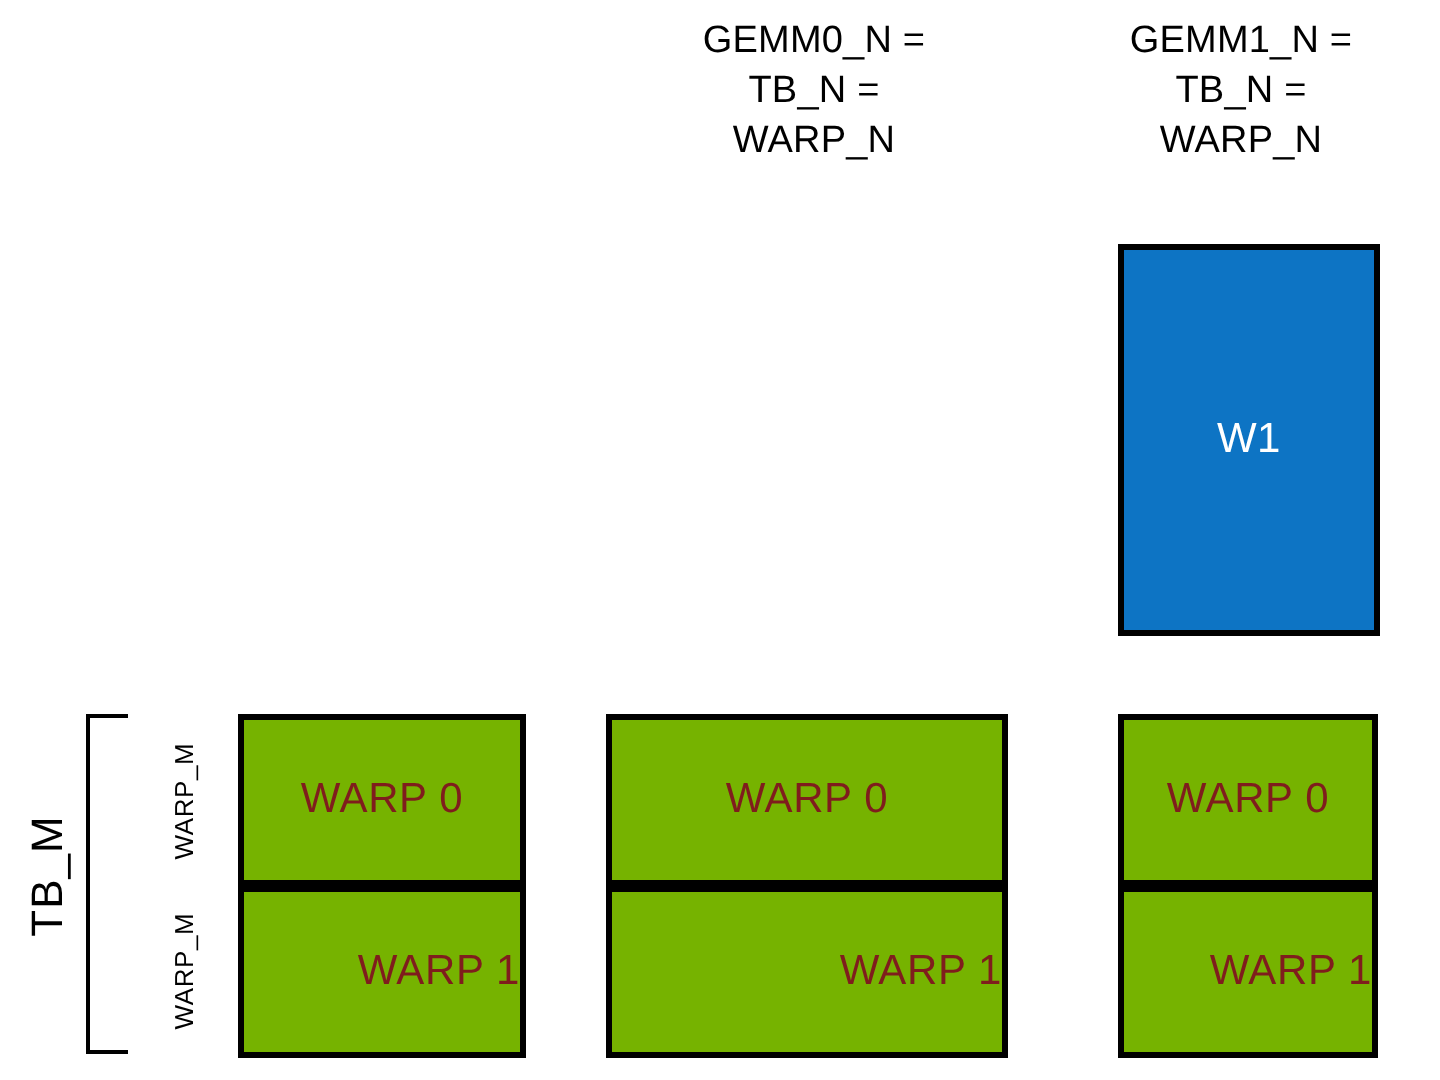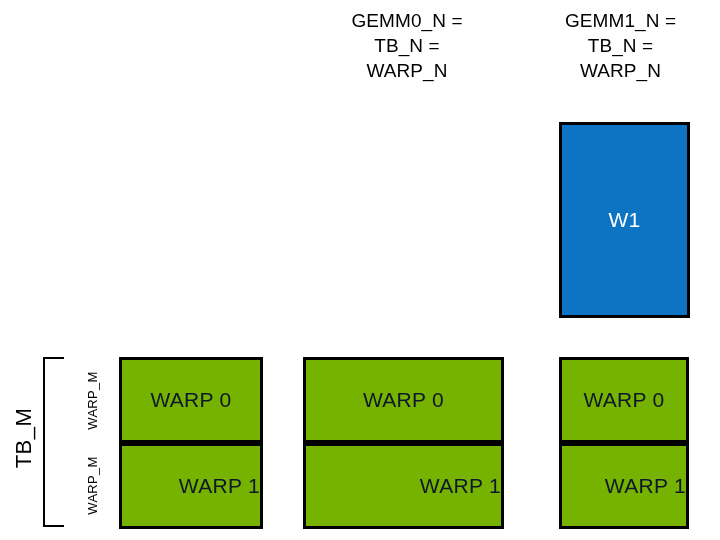--- a/index.html
+++ b/index.html
@@ -60,21 +60,21 @@
   #green-col-1 { left: 303px; width: 201px; }
   #green-col-2 { left: 559px; width: 130px; }
 
   .green-box {
     position: absolute;
     left: 0;
     width: 100%;
     background: #76b300;
     border: 3px solid #000000;
     box-sizing: border-box;
-    color: #0f172a;
+    color: #7f1d1d;
     display: flex;
     align-items: center;
     justify-content: center;
     font-size: 21px;
     letter-spacing: 0.3px;
   }
   .green-box.row-0 { top: 0px;  height: 86px; }
   .green-box.row-1 { top: 86px; height: 86px; justify-content: flex-end; }
 
   

